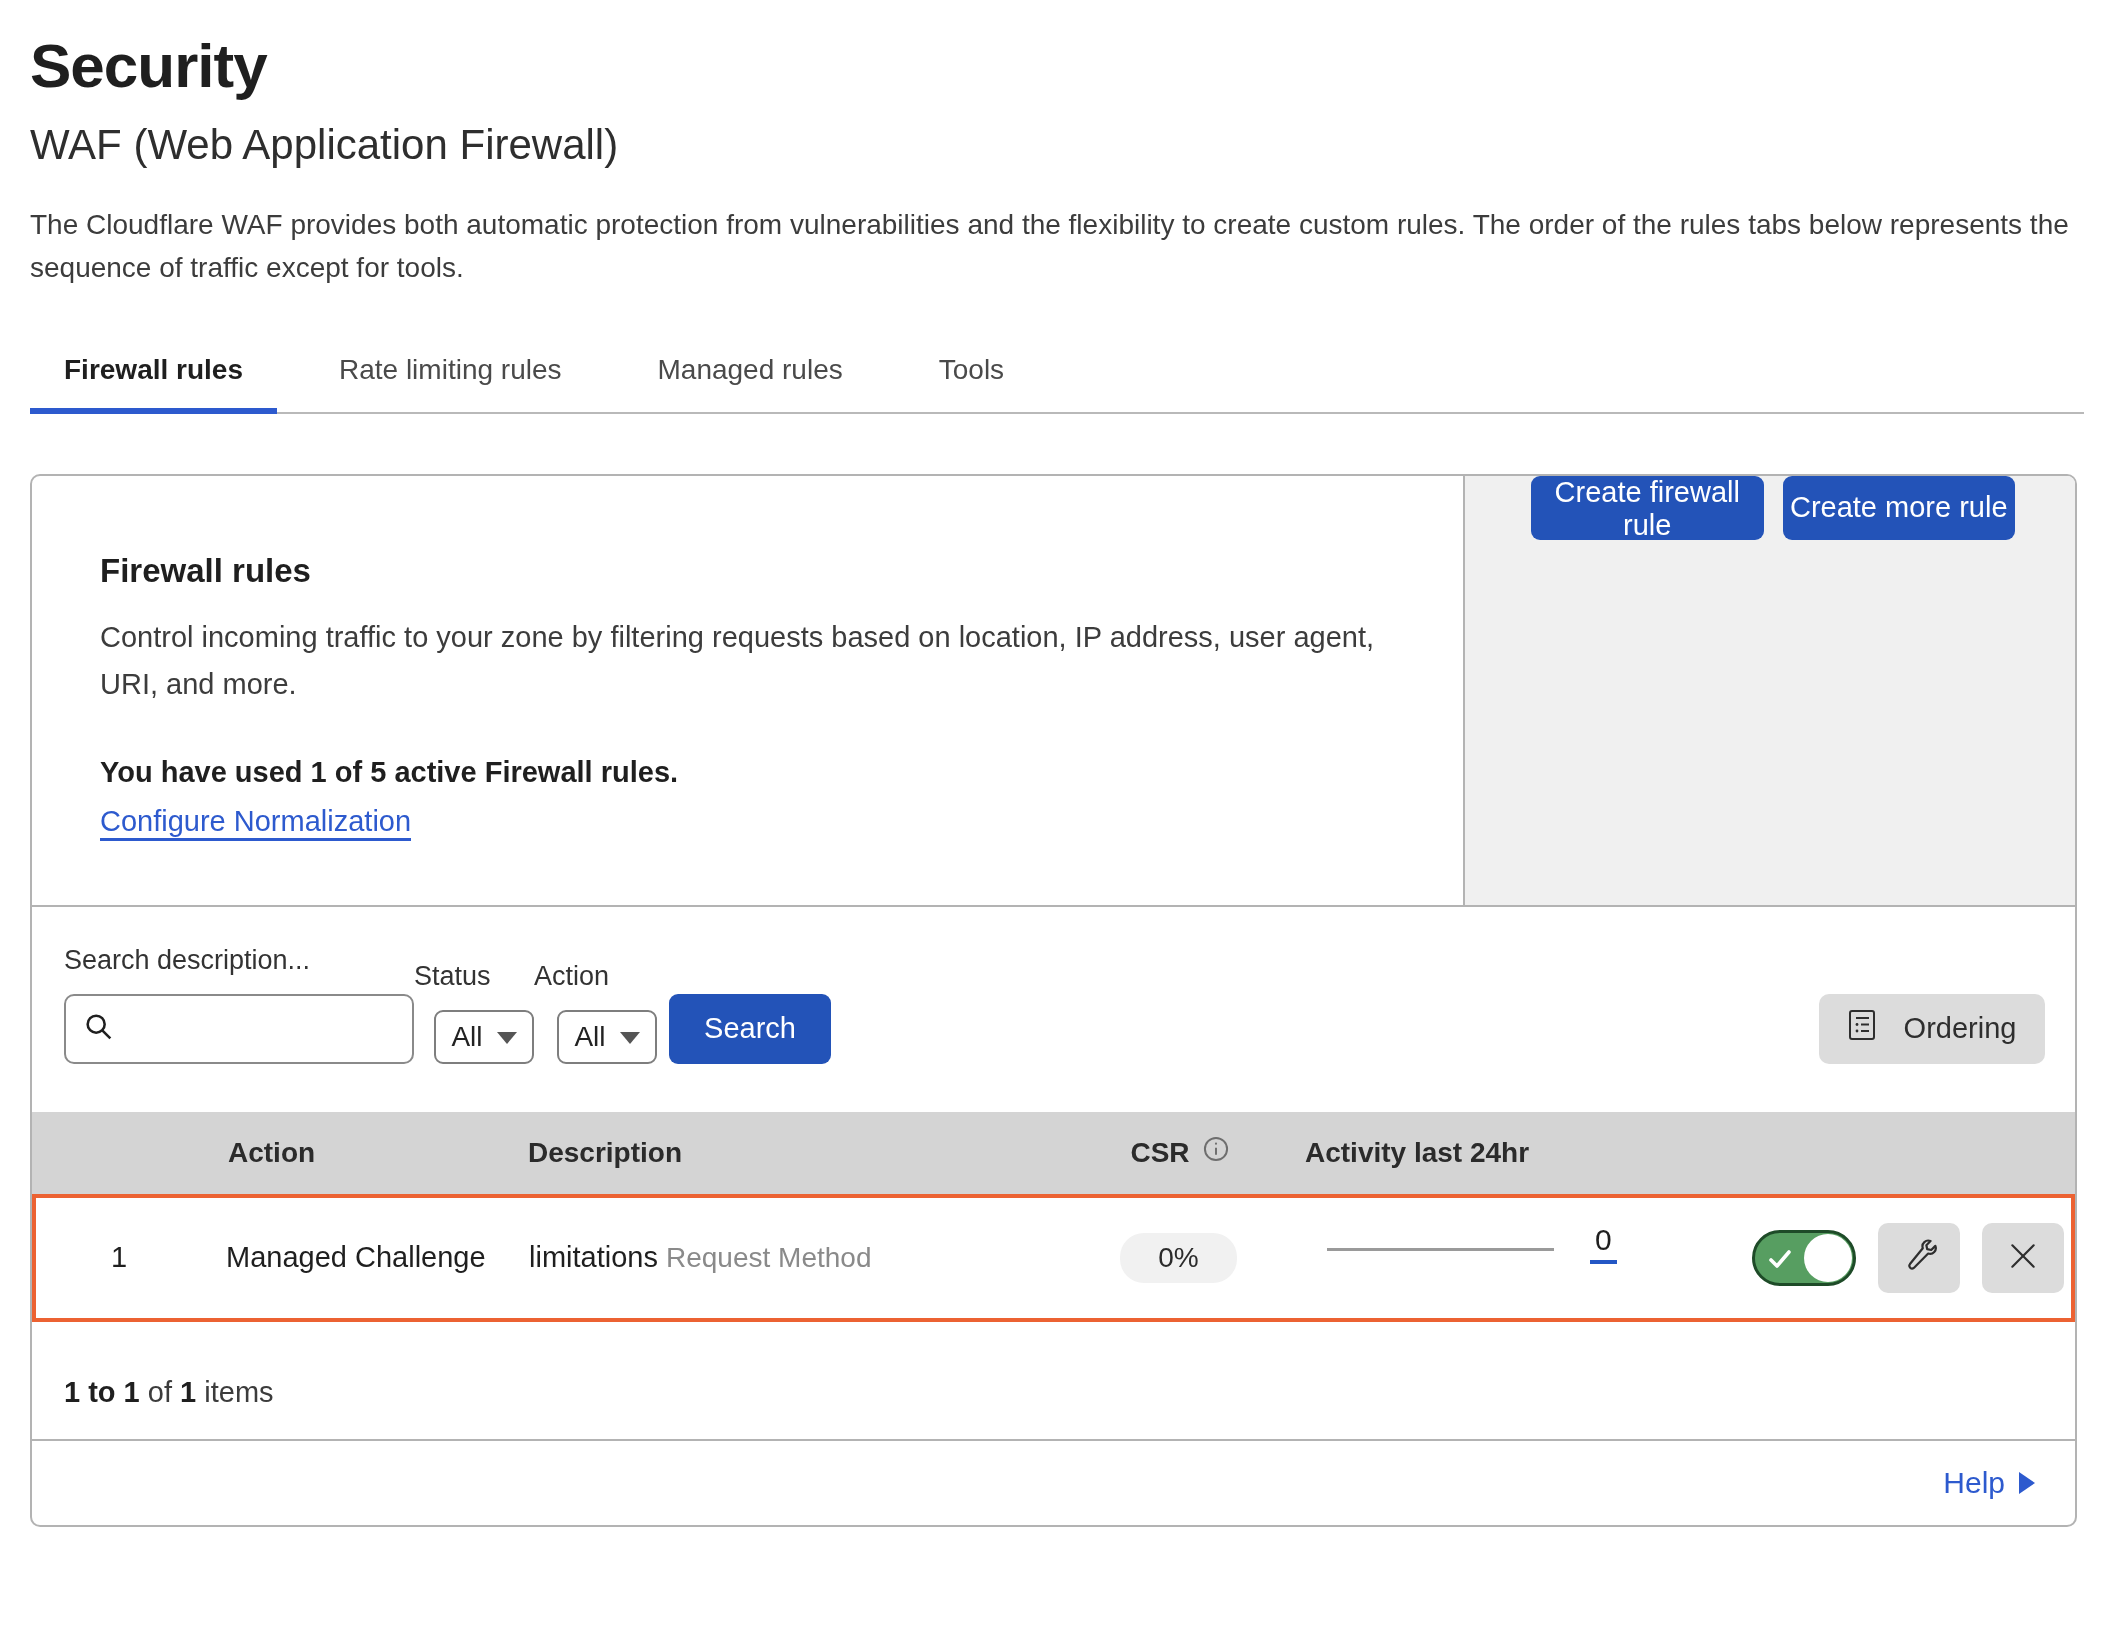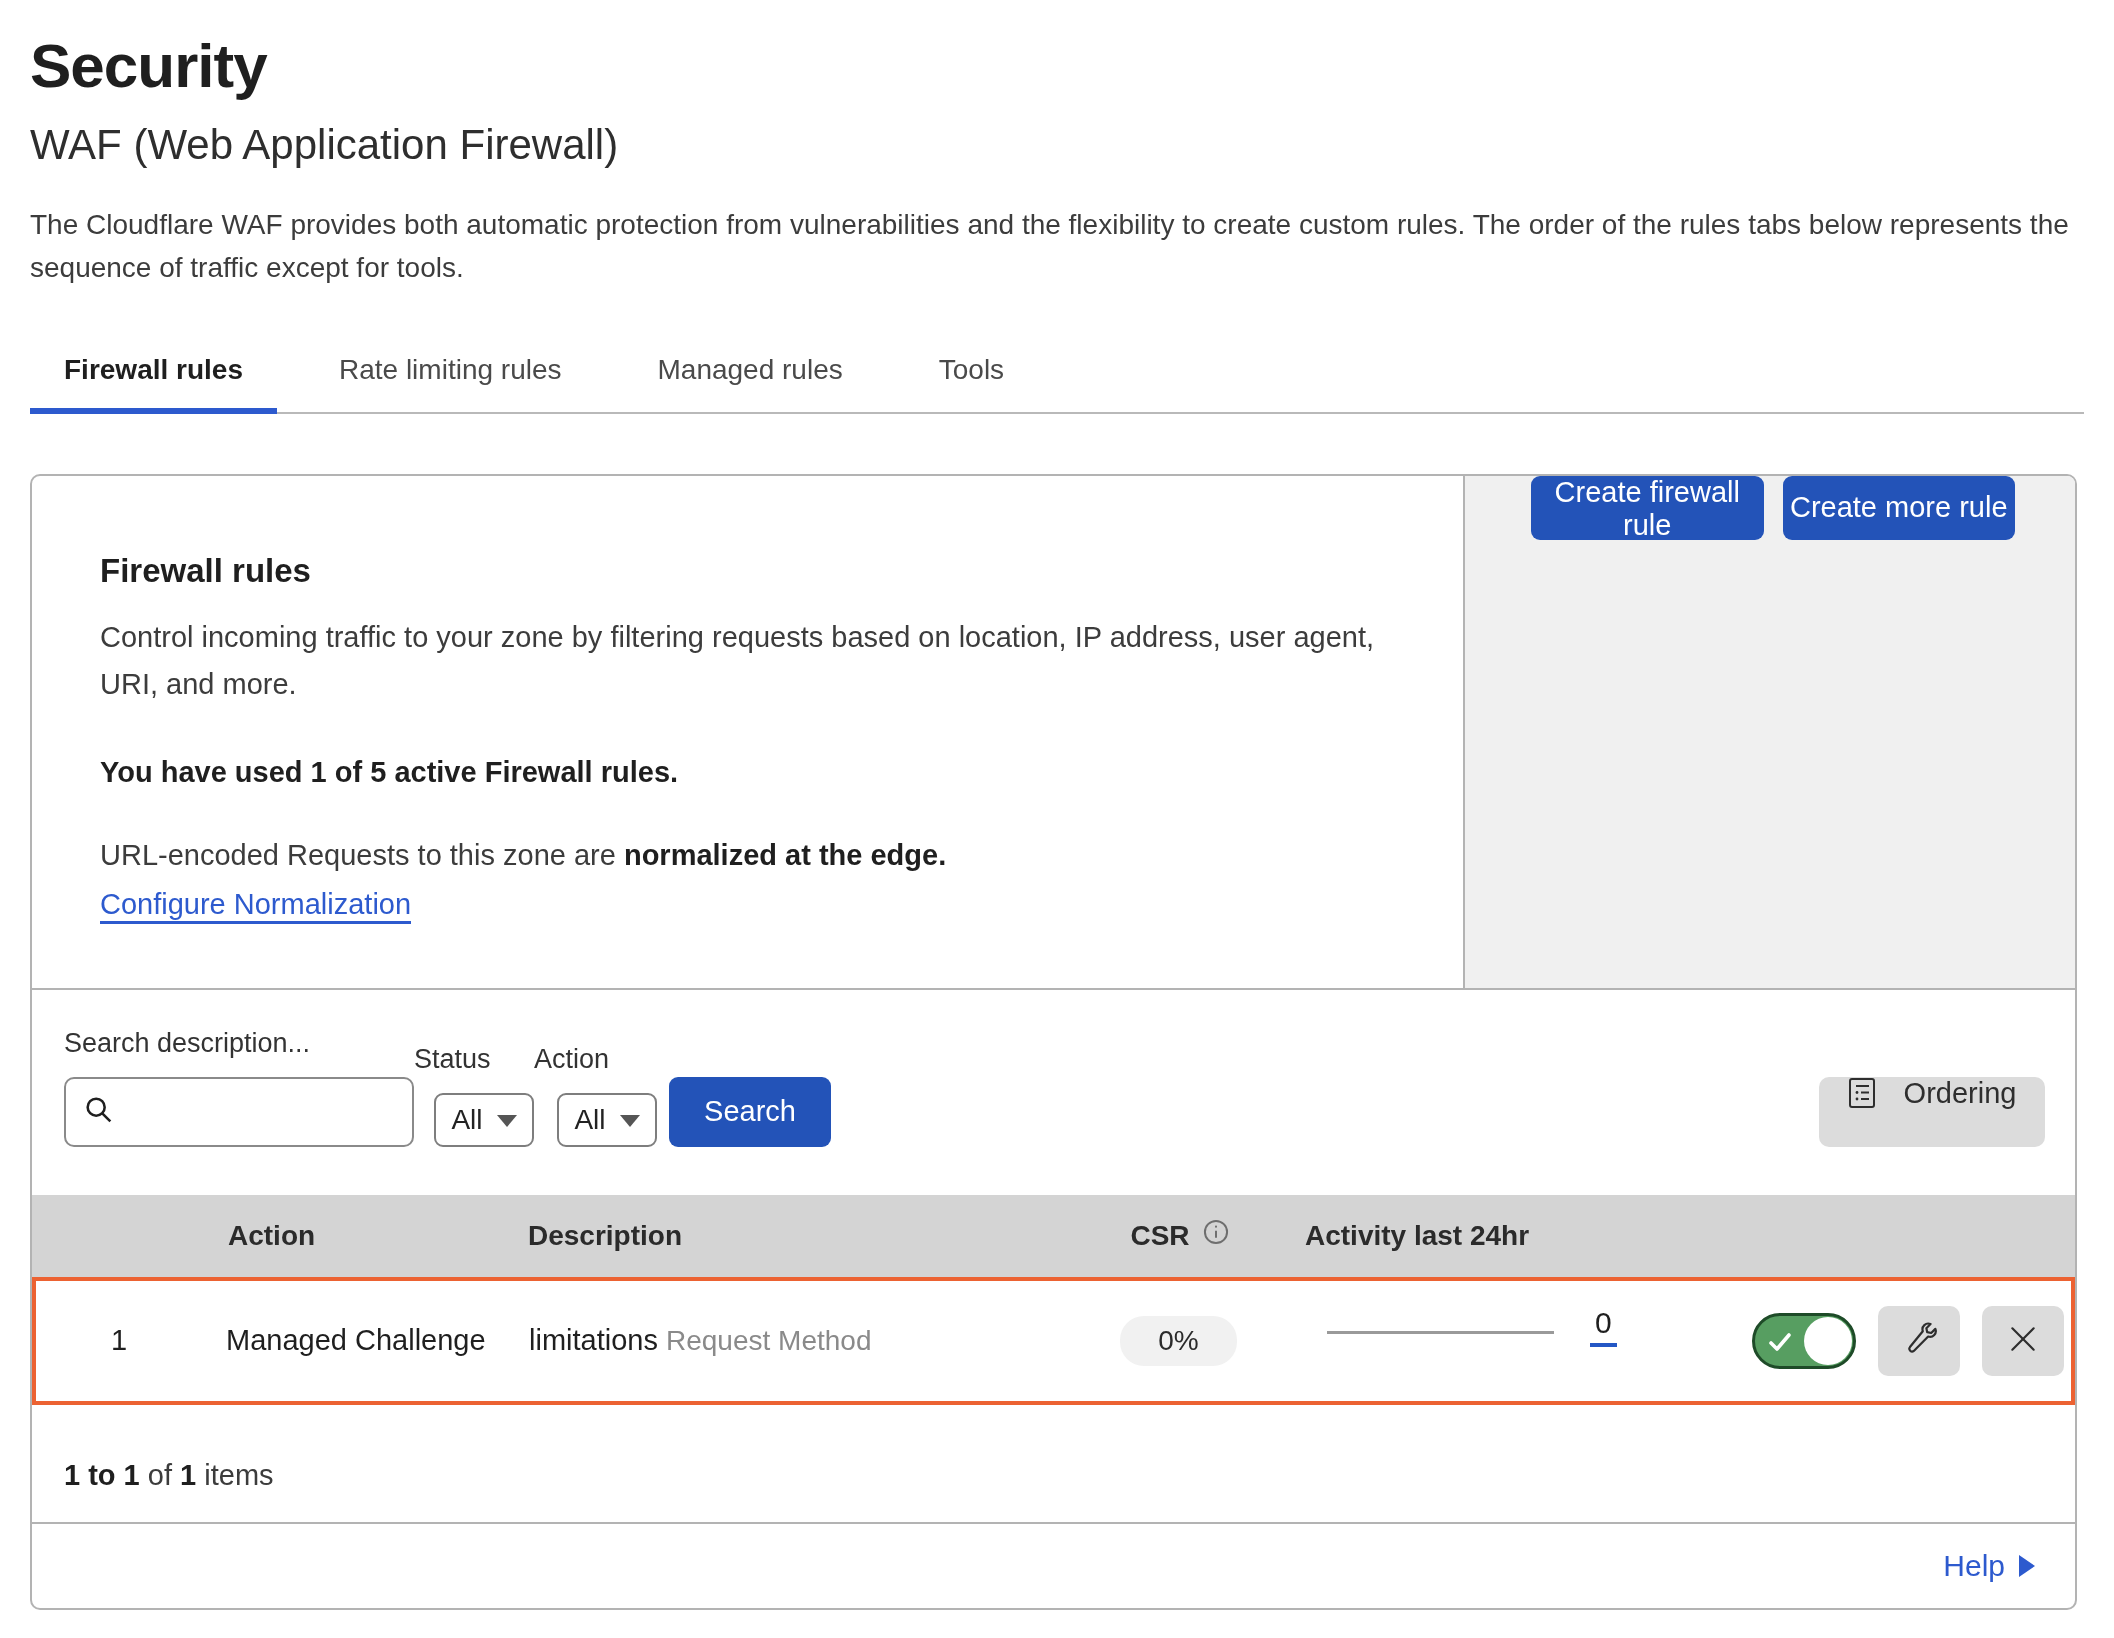--- a/index.html
+++ b/index.html
@@ -57,21 +57,21 @@
               display: flex; align-items: center; justify-content: center; gap: 14px;
               font-size: 28px; color: #222; cursor: pointer; }
   .dd-status { width: 100px; margin-left: 20px; }
   .dd-action { width: 100px; margin-left: 23px; }
   .caret { width: 0; height: 0; border-left: 10px solid transparent; border-right: 10px solid transparent;
            border-top: 12px solid #555; margin-top: 3px; }
   .btn-search { height: 70px; width: 162px; margin-left: 12px; background: #2353b8; color: #fff;
                 font-size: 29px; font-family: inherit; border: none; border-radius: 9px; cursor: pointer; }
   .btn-ordering { margin-left: auto; height: 70px; width: 226px; background: #dcdcdc; color: #2e2e2e;
                   font-size: 29px; font-family: inherit; border: none; border-radius: 10px; cursor: pointer;
-                  display: flex; justify-content: center; gap: 26px; }
+                  display: flex; align-items: center; justify-content: center; gap: 26px; }
 
   
   .tbl-header { display: grid; grid-template-columns: 168px 300px 1fr 250px 450px 320px;
                 align-items: center; height: 82px; background: #d4d4d4;
                 font-size: 28px; font-weight: 700; color: #2b2b2b; }
   .th-action { padding-left: 28px; }
   .th-desc { padding-left: 28px; }
   .th-csr { display: flex; align-items: center; justify-content: center; gap: 12px; }
   .th-activity { }
 
@@ -123,21 +123,20 @@
   <div class="tab"><span>Tools</span></div>
 </div>
 
 <div class="card">
 
   <div class="card-top">
     <div class="card-top-left">
       <div class="card-heading">Firewall rules</div>
       <p class="card-desc">Control incoming traffic to your zone by filtering requests based on location, IP address, user agent, URI, and more.</p>
       <p class="usage-line">You have used 1 of 5 active Firewall rules.</p>
-      <p class="normalization-line"><span>URL-encoded Requests to this zone are </span><b>normalized at the edge.</b></p>
       <a class="config-link">Configure Normalization</a>
     </div>
     <div class="card-top-right">
       <button class="btn-primary">Create firewall rule</button>
       <button class="btn-primary">Create more rule</button>
     </div>
   </div>
 
   <div class="filters">
     <div class="filter-group">

